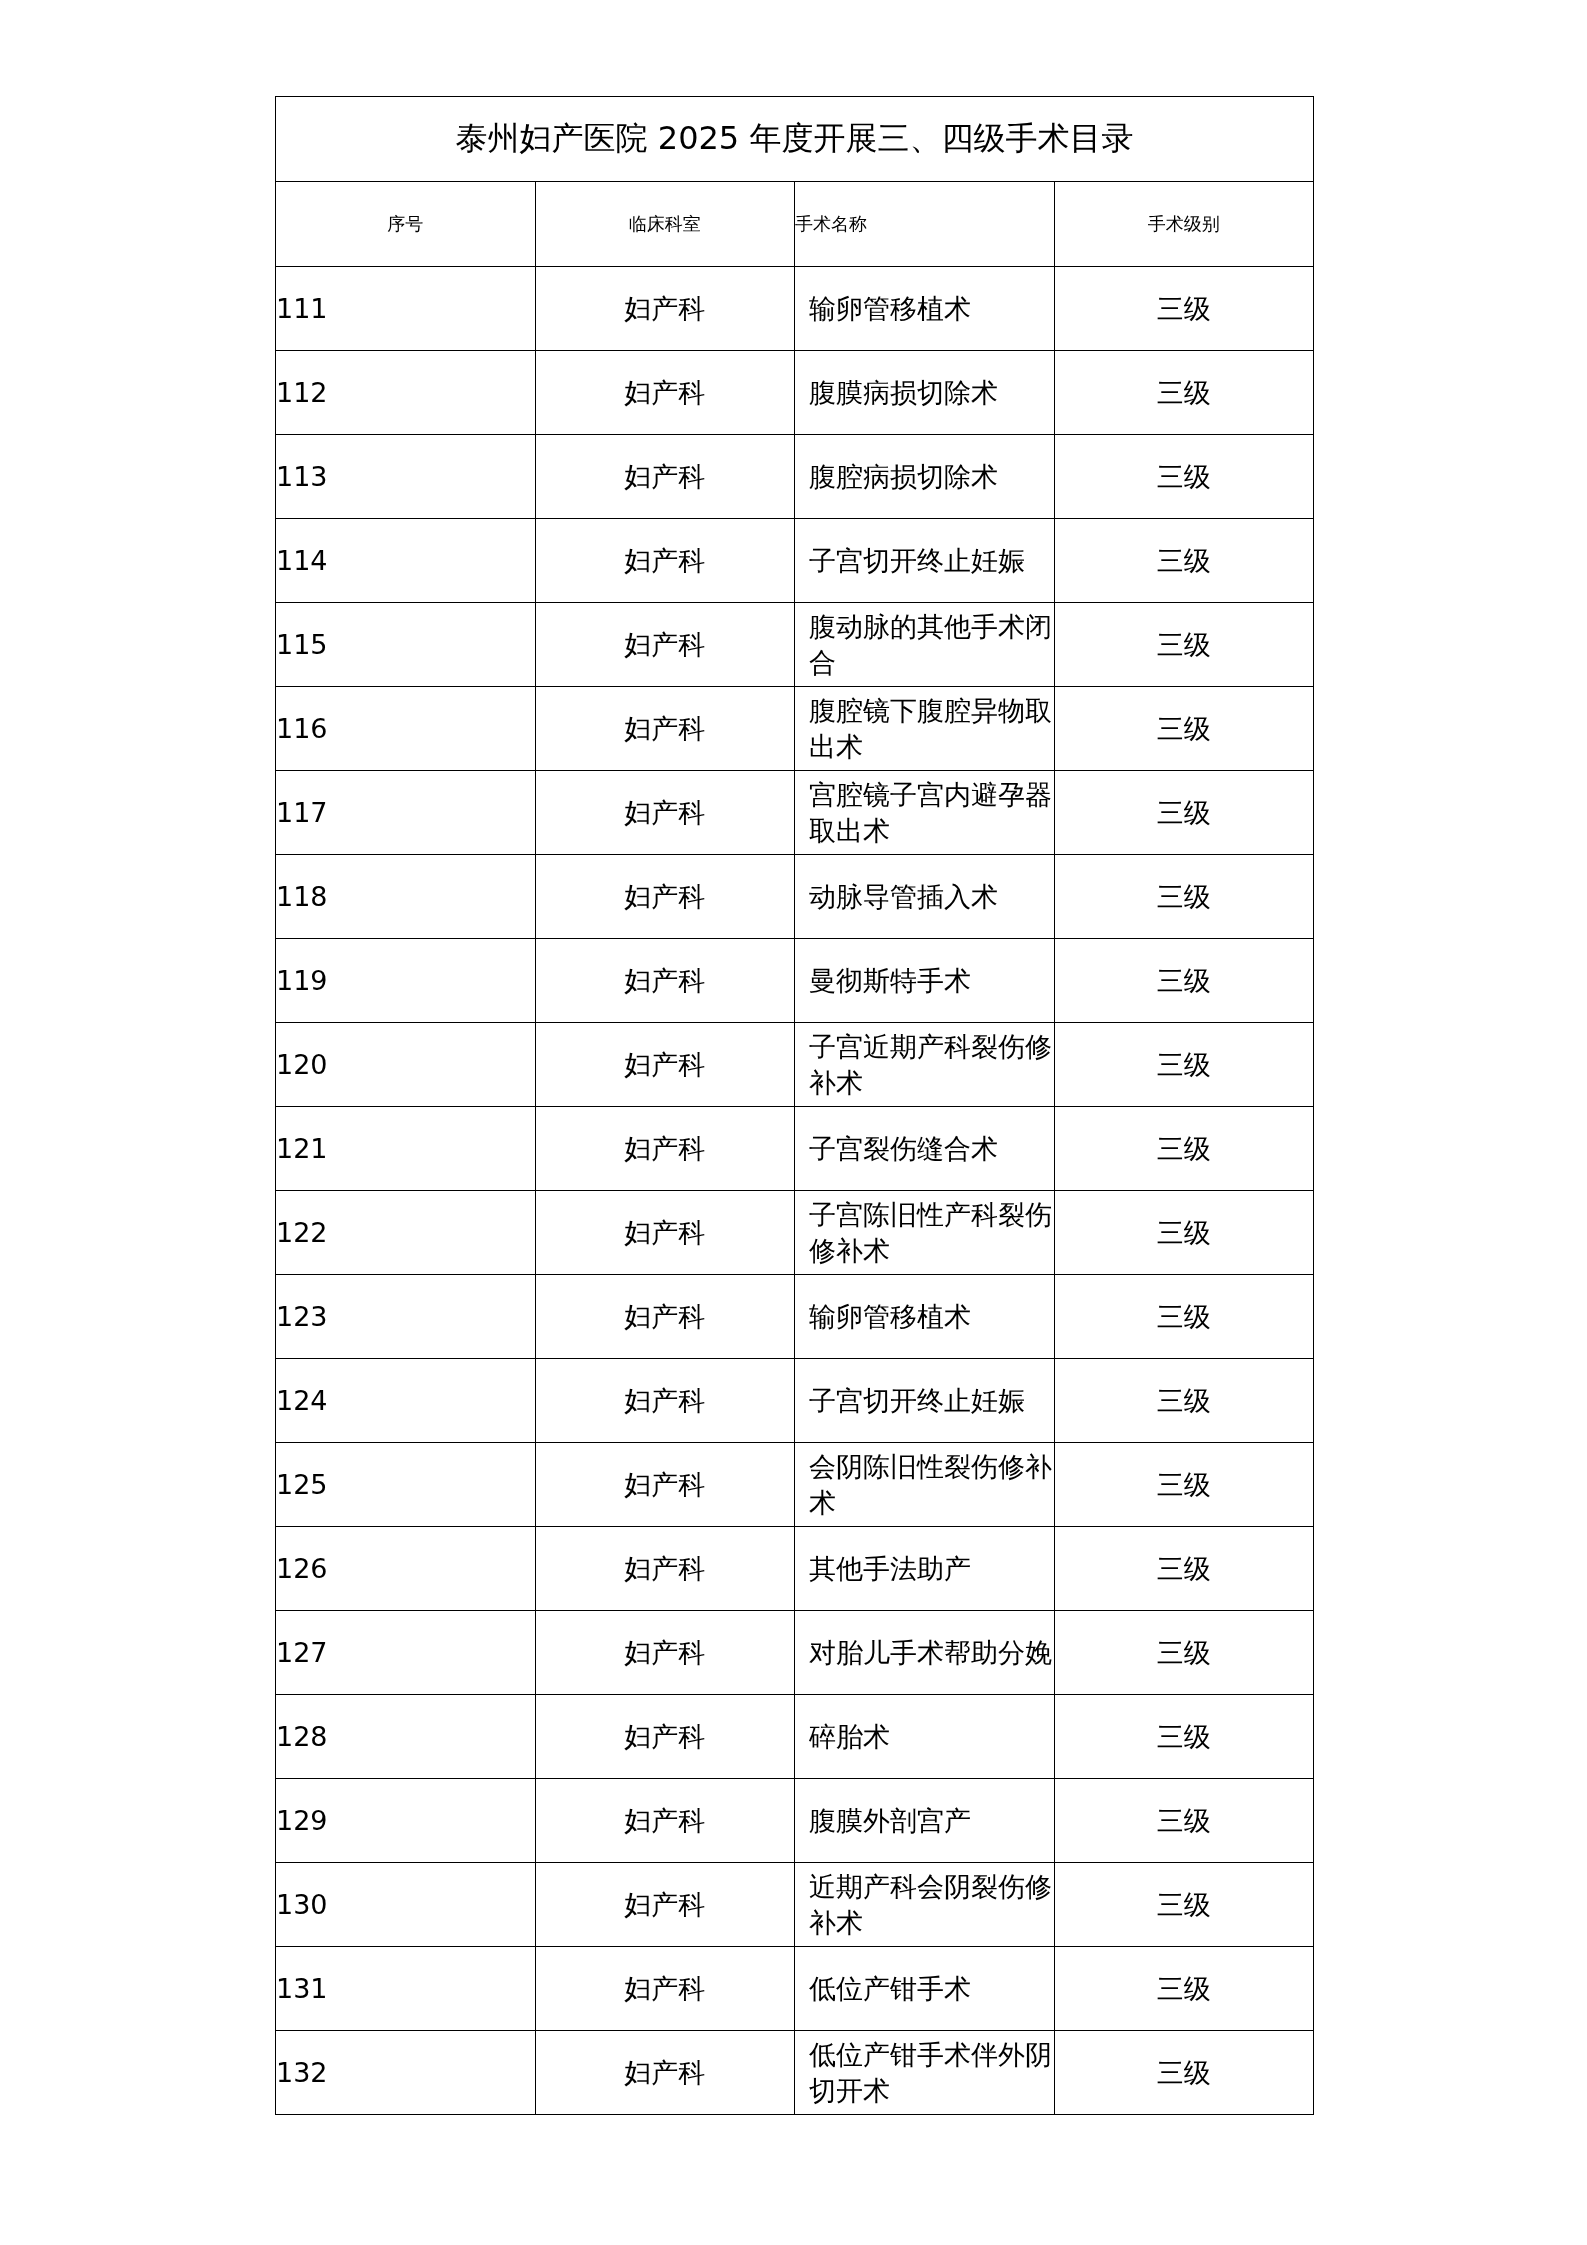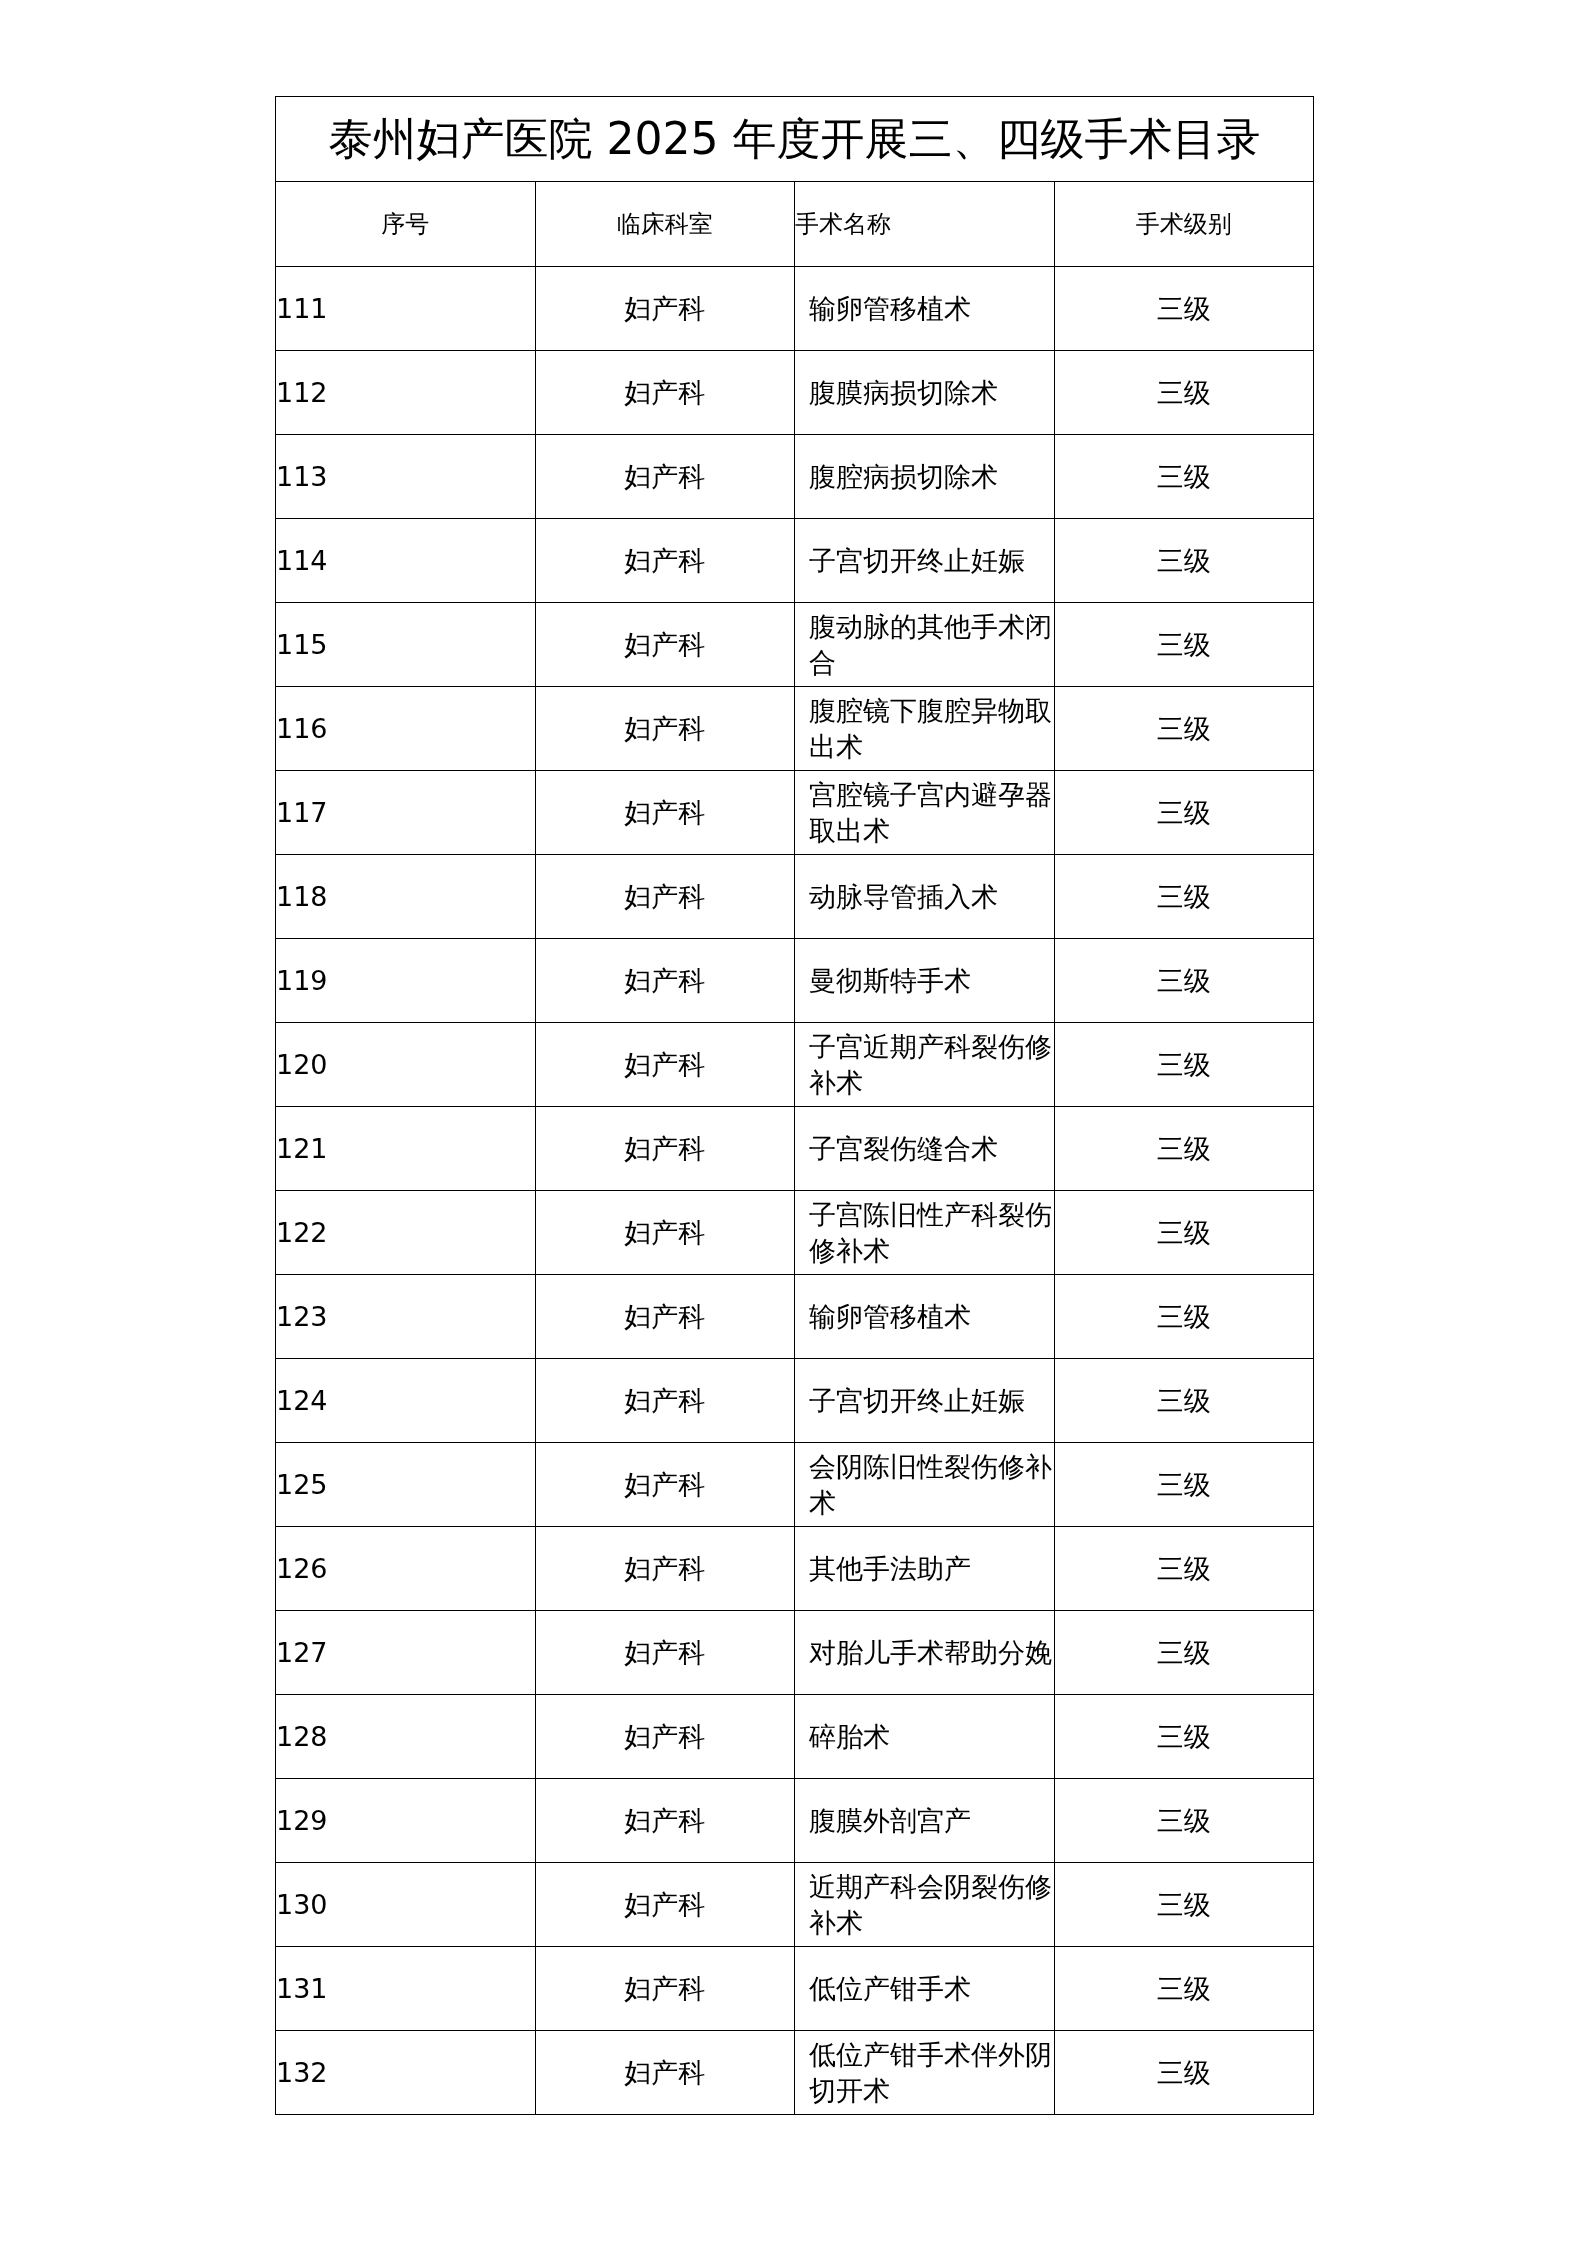--- a/index.html
+++ b/index.html
@@ -27,27 +27,27 @@
     }
     table.catalog td, table.catalog th {
       border: 1.5px solid #000000;
       padding: 0;
       vertical-align: middle;
       font-weight: normal;
     }
     .title-cell {
       height: 84px;
       text-align: center;
-      font-size: 44px;
+      font-size: 32px;
       letter-spacing: 0px;
       white-space: nowrap;
     }
     .header-row th {
       height: 84px;
-      font-size: 24px;
+      font-size: 18px;
     }
     .data-row td {
       height: 83px;
       font-size: 27px;
     }
     .c-no { width: 91px; }
     .c-dept { width: 152px; text-align: center; }
     .c-name { width: 644px; text-align: left; }
     .c-level { width: 152px; text-align: center; }
     .data-row td.c-name { padding-left: 14px; }

